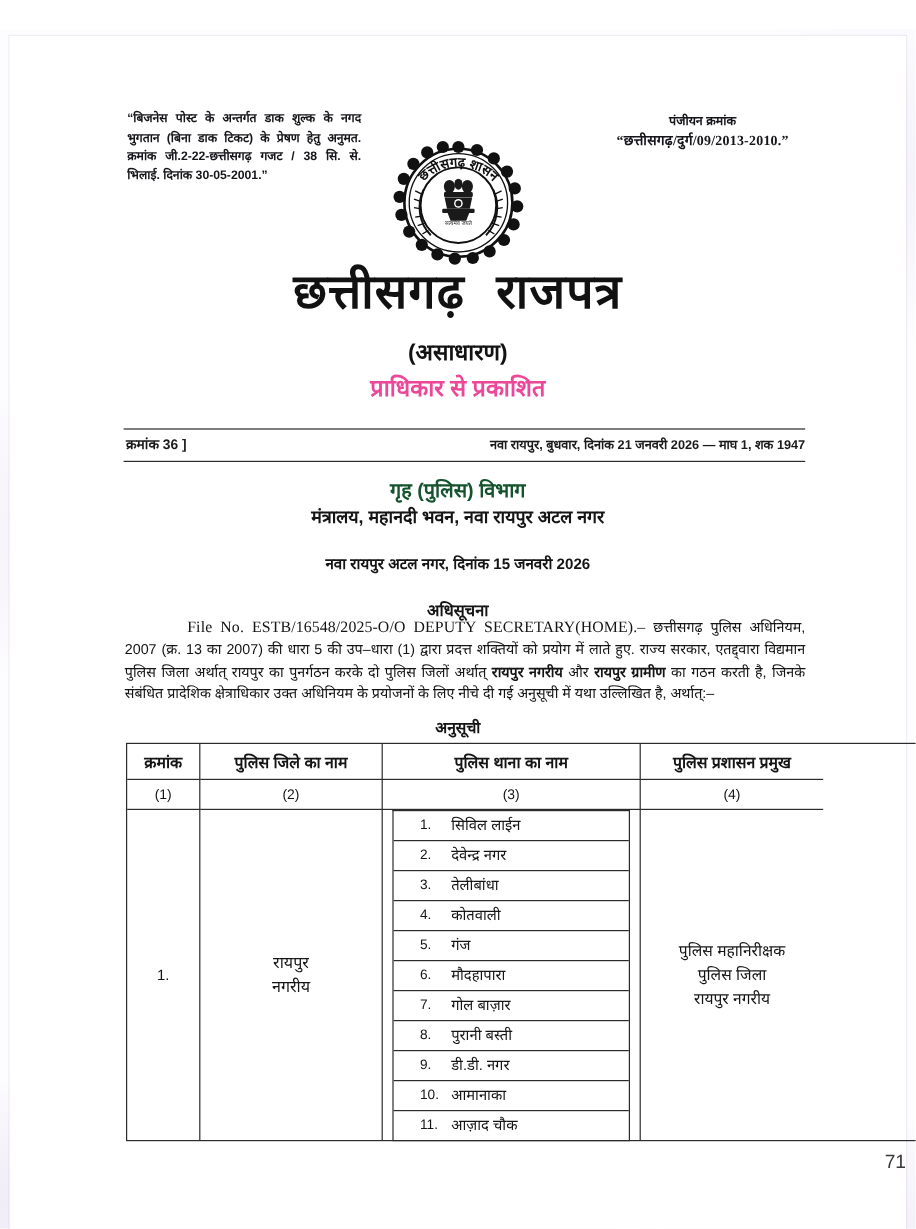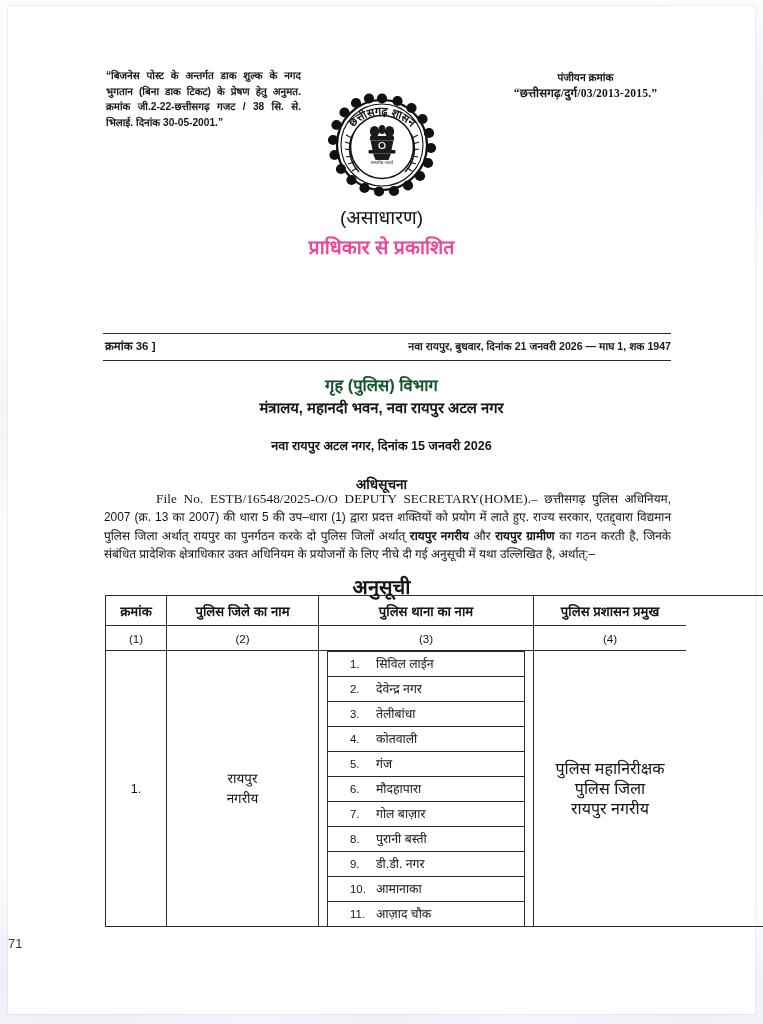--- a/index.html
+++ b/index.html
@@ -18,20 +18,21 @@
   .page {
     position: absolute;
     inset: 0;
     background:
       radial-gradient(ellipse 300px 160px at 60px 980px, rgba(200,185,225,0.30), rgba(255,255,255,0) 70%),
       radial-gradient(ellipse 260px 140px at 700px 1000px, rgba(205,190,228,0.26), rgba(255,255,255,0) 70%),
       radial-gradient(ellipse 220px 200px at 730px 120px, rgba(208,196,230,0.22), rgba(255,255,255,0) 72%),
       radial-gradient(ellipse 200px 180px at 40px 420px, rgba(206,192,228,0.18), rgba(255,255,255,0) 72%),
       radial-gradient(ellipse 420px 200px at 380px 1010px, rgba(198,182,222,0.20), rgba(255,255,255,0) 75%),
       #fdfcfe;
+    margin-top: 24px;
   }
   .sheet {
     position: absolute;
     left: 8px; top: 6px;
     width: 747px; height: 1008px;
     background: #ffffff;
     box-shadow: 0 0 0 1px rgba(190,180,210,0.20);
   }
 
   
@@ -84,21 +85,21 @@
     font-size: 40px;
     font-weight: 700;
     letter-spacing: 1px;
     line-height: 52px;
     color: #111;
   }
   .gz-title .gap { display: inline-block; width: 26px; }
   .gz-sub1 {
     font-family: "Liberation Sans", "DejaVu Sans", sans-serif;
     font-size: 19px;
-    font-weight: 400;
+    font-weight: 700;
     margin-top: 10px;
     color: #121212;
   }
   .gz-sub2 {
     font-family: "Liberation Sans", "DejaVu Sans", sans-serif;
     font-size: 19.5px;
     font-weight: 700;
     margin-top: 3px;
     color: #ec4899;
   }
@@ -177,21 +178,21 @@
   }
   .body-par b { font-weight: 700; }
   .indent { display: inline-block; width: 52px; }
 
   
   .sched-title {
     position: absolute;
     left: 0; right: 0; top: 567px;
     text-align: center;
     font-family: "Liberation Sans", "DejaVu Sans", sans-serif;
-    font-size: 20px;
+    font-size: 13px;
     font-weight: 600;
     color: #141414;
   }
 
   
   .tbl {
     position: absolute;
     left: 97px; top: 589px;
     width: 676px;
     border: 1.4px solid #2b2b2b;
@@ -222,21 +223,21 @@
   }
   .num-row .tc {
     height: 25px;
     font-size: 11.6px;
     border-bottom: 1.4px solid #2b2b2b;
   }
   .data-row { min-height: 275px; }
   .data-row .tc { height: 275px; }
   .data-row .c1 { font-size: 12.4px; }
   .data-row .c2 { font-size: 13.4px; line-height: 20px; }
-  .data-row .c4 { font-size: 16px; line-height: 20px; align-items: center; }
+  .data-row .c4 { font-size: 13px; line-height: 20px; align-items: center; }
   .data-row .c3 {
     padding: 0;
     align-items: stretch;
     justify-content: stretch;
   }
 
   .station-box {
     width: 100%;
     height: 100%;
     box-sizing: border-box;
@@ -264,38 +265,38 @@
     flex: 0 0 26px;
     font-size: 11.4px;
     text-align: left;
   }
   .st .nm { text-align: left; }
 
   
   .pgno {
     position: absolute;
     left: 0; right: 0; top: 930px;
-    text-align: left;
-    font-family: "Liberation Sans", "DejaVu Sans", sans-serif;
-    font-size: 13px;
+    text-align: right;
+    font-family: "Liberation Sans", "DejaVu Sans", sans-serif;
+    font-size: 16px;
     color: #3a3a3a;
   }
 </style>
 </head>
 <body>
 
 <div class="page">
 <div class="sheet">
 
   <div class="hdr">
     <div class="hdr-left">“बिजनेस पोस्ट के अन्तर्गत डाक शुल्क के नगद भुगतान (बिना डाक टिकट) के प्रेषण हेतु अनुमत. क्रमांक जी.2-22-छत्तीसगढ़ गजट / 38 सि. से. भिलाई. दिनांक 30-05-2001.”</div>
 
     <div class="hdr-right">
       <div class="reg-no">पंजीयन क्रमांक</div>
-      <div class="reg-val">“छत्तीसगढ़/दुर्ग/03/2013-2015.”</div>
+      <div class="reg-val">“छत्तीसगढ़/दुर्ग/09/2013-2010.”</div>
     </div>
 
     <div class="emblem">
       <svg viewBox="0 0 118 120" width="118" height="120" aria-hidden="true">
         <g fill="none" stroke="#111" stroke-width="1.3">
 
           <g fill="#111" stroke="none">
             <circle cx="59" cy="14.5" r="5.1"></circle>
                 <circle cx="74.5" cy="17" r="5.1"></circle>
             <circle cx="88.5" cy="24" r="5.1"></circle>
@@ -346,20 +347,23 @@
               <path id="capArc" d="M20 62 A40 40 0 0 1 98 62"></path>
             </defs>
         <text font-family="'Liberation Sans',sans-serif" font-size="11" font-weight="700" fill="#111">
           <textPath href="#capArc" startOffset="50%" text-anchor="middle">छत्तीसगढ़ शासन</textPath>
         </text>
       </svg>
     </div>
   </div>
 
   <div class="masthead">
+    <div class="gz-title">
+      <span>छत्तीसगढ़</span><span class="gap"></span><span>राजपत्र</span>
+    </div>
     <div class="gz-sub1">(असाधारण)</div>
     <div class="gz-sub2">प्राधिकार से प्रकाशित</div>
   </div>
 
   <div class="rule-box">
     <div class="rule-inner">
       <div class="issue-no">क्रमांक 36 ]</div>
       <div class="issue-mid">नवा रायपुर,  बुधवार, दिनांक 21 जनवरी 2026 — माघ 1, शक 1947</div>
     </div>
   </div>

